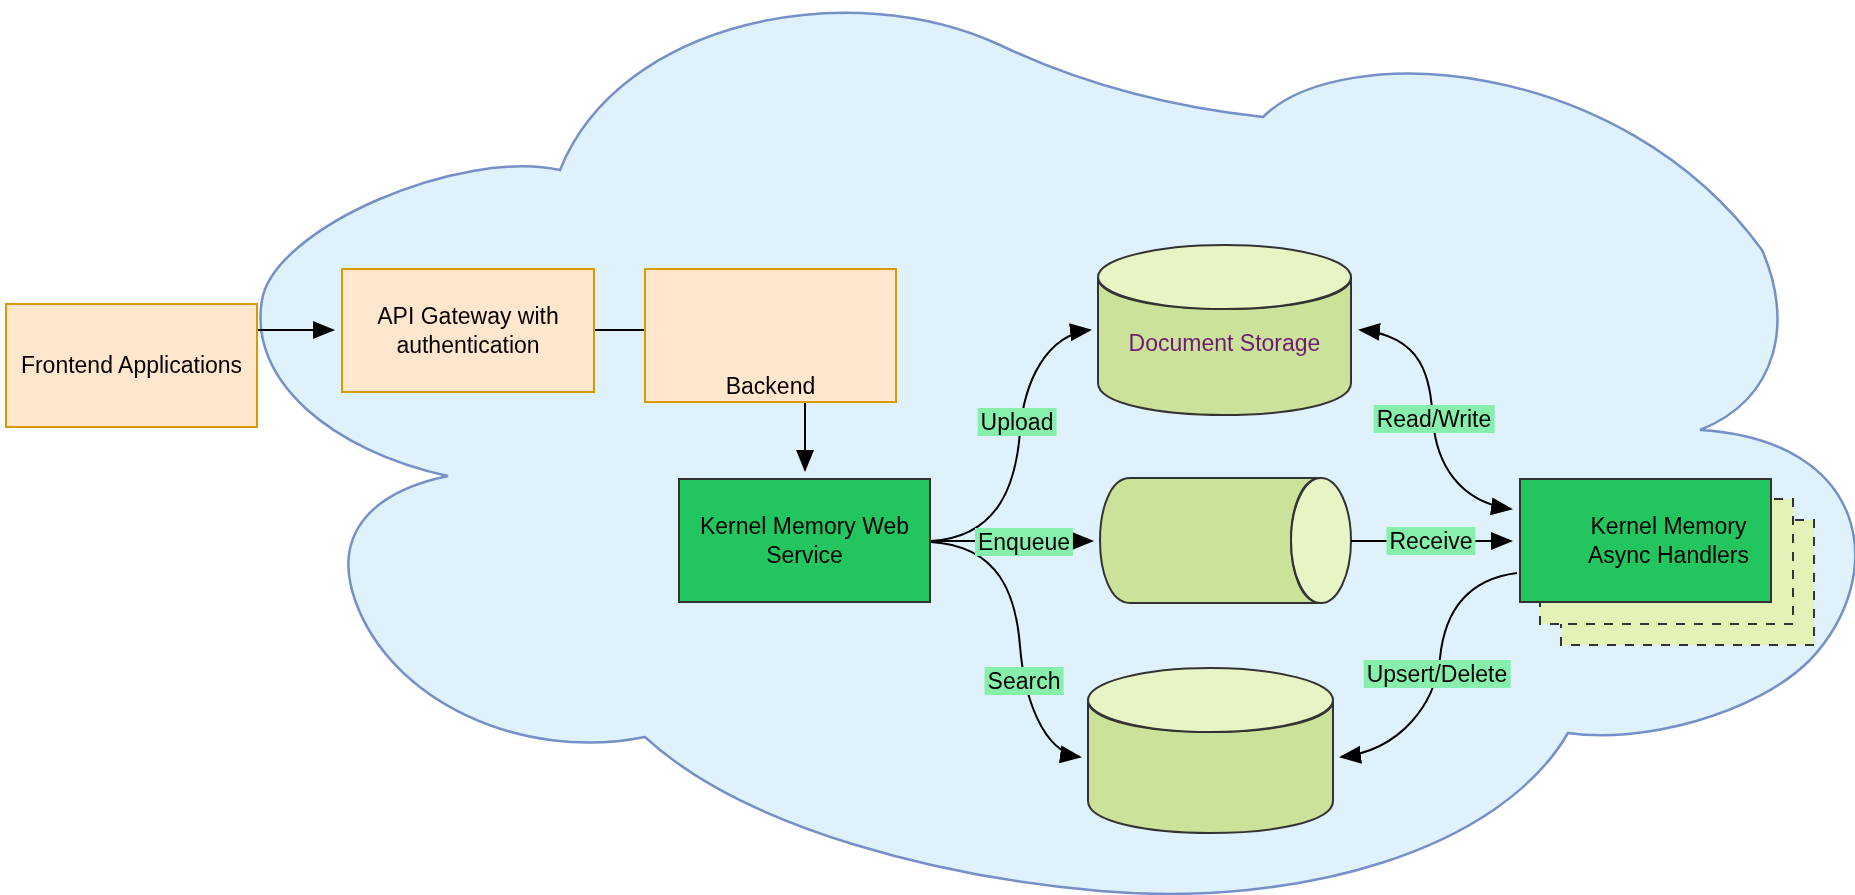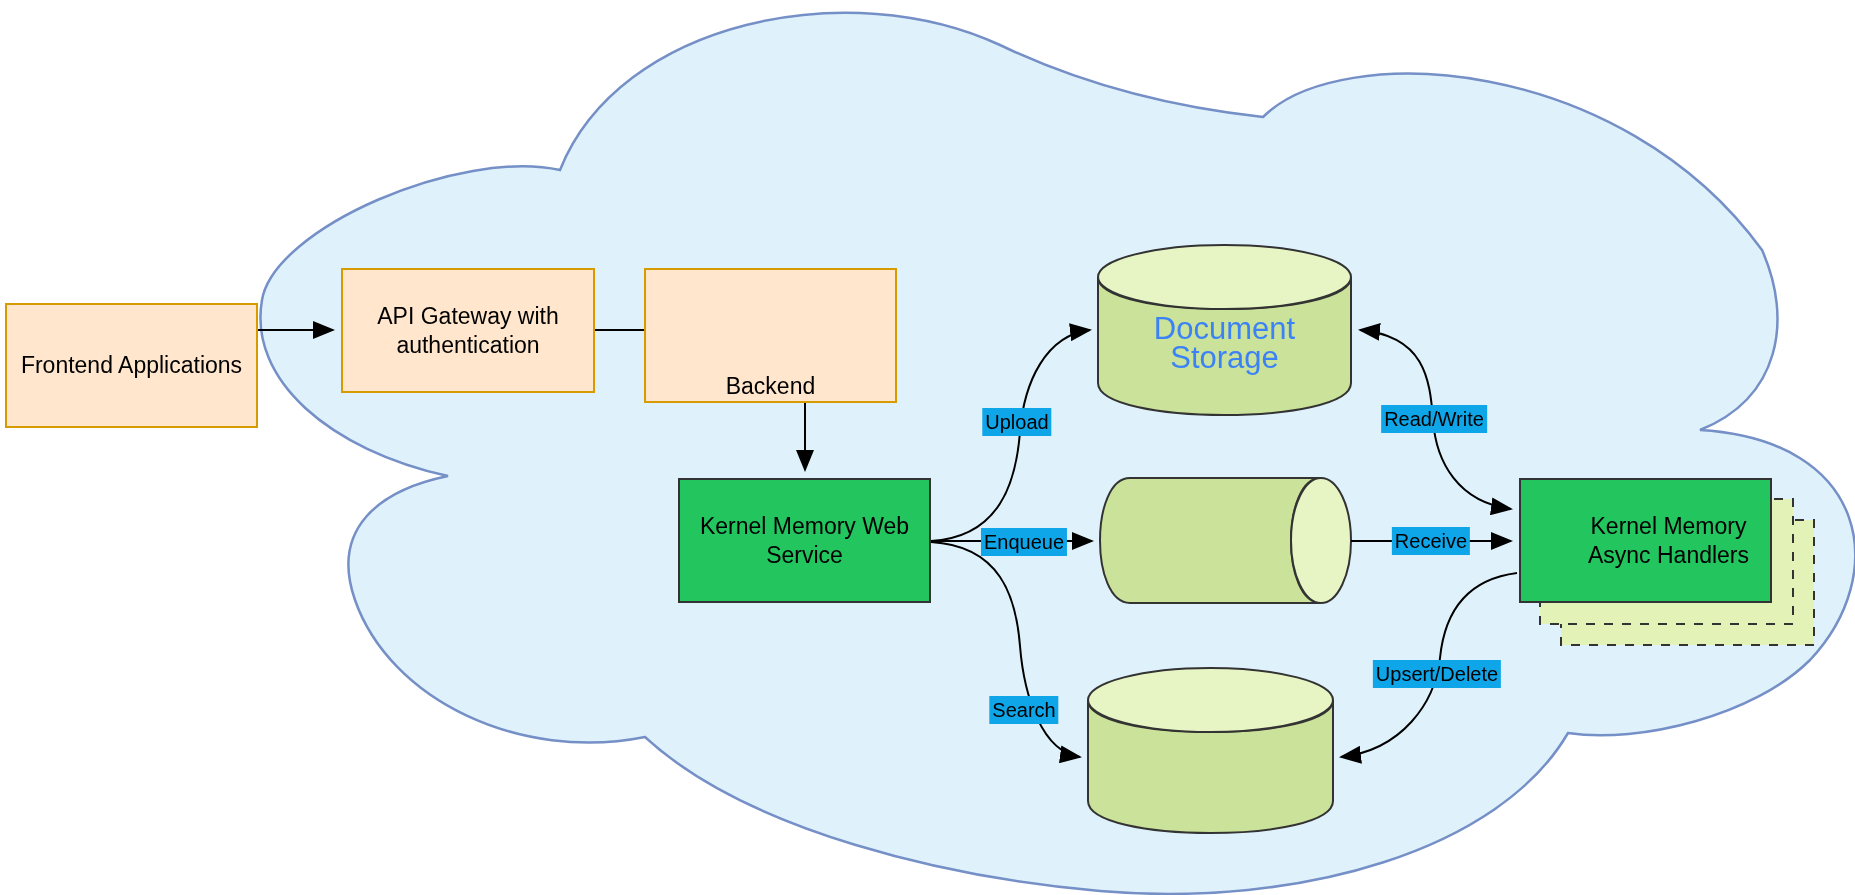--- a/index.html
+++ b/index.html
@@ -20,29 +20,29 @@
     border:2px solid #000;
     z-index:2;
     white-space:pre-line;
   }
   .node.orange{background:#FFE6CC;border-color:#D79B00;}
   .node.green{background:#22c55e;border-color:#333333;}
   .cyl-label{
     position:absolute;
     display:flex;align-items:center;justify-content:center;
     text-align:center;
-    font-size:31px;line-height:29px;color:#3b82f6;
+    font-size:23px;line-height:29px;color:#701a75;
     z-index:2;
   }
   .edge-label{
     position:absolute;
     transform:translate(-50%,-50%);
-    background:#0ea5e9;
+    background:#86efac;
     padding:0 3px;
-    font-size:20px;line-height:28px;color:#000000;
+    font-size:23px;line-height:28px;color:#000000;
     white-space:nowrap;
     z-index:3;
   }
 </style>
 </head>
 <body>
 
 <div class="canvas">
 
   <svg class="layer" width="1855" height="895" viewBox="0 0 1855 895">
@@ -123,21 +123,21 @@
   </div>
 
   <div class="cyl-label" style="left:1098px;top:283px;width:253px;height:120px;">Document Storage</div>
 
 
 
   <div class="edge-label" style="left:1017px;top:422px;">Upload</div>
 
   <div class="edge-label" style="left:1024px;top:542px;">Enqueue</div>
 
-  <div class="edge-label" style="left:1024px;top:681px;margin-top:29px;">Search</div>
+  <div class="edge-label" style="left:1024px;top:681px;">Search</div>
 
   <div class="edge-label" style="left:1431px;top:541px;">Receive</div>
 
   <div class="edge-label" style="left:1434px;top:419px;">Read/Write</div>
 
   <div class="edge-label" style="left:1437px;top:674px;">Upsert/Delete</div>
 
 </div>
 
 </body></html>

